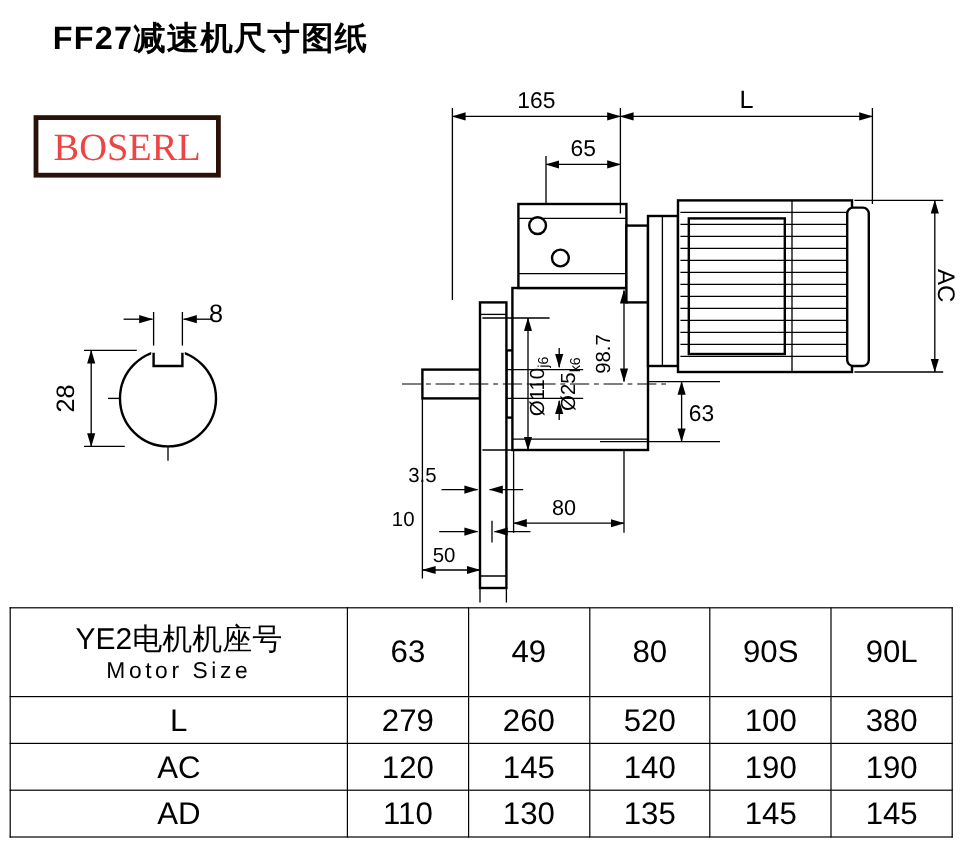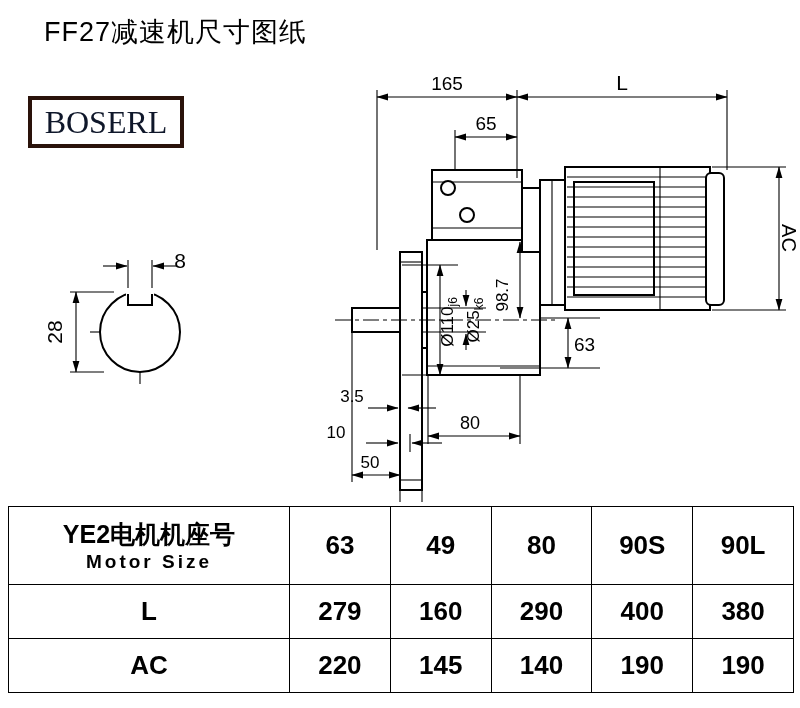--- a/index.html
+++ b/index.html
@@ -1,32 +1,32 @@
 <!DOCTYPE html>
 <html><head>
 <meta charset="utf-8">
 <style>
   html,body{margin:0;padding:0;background:#fff;}
   .page{position:relative;width:800px;height:708px;background:#fff;overflow:hidden;
         font-family:"Liberation Sans","DejaVu Sans",sans-serif;color:#000;}
-  .title{position:absolute;left:44px;top:14px;font-size:27px;font-weight:normal;letter-spacing:1px;}
+  .title{position:absolute;left:44px;top:14px;font-size:27px;font-weight:bold;letter-spacing:1px;}
   .brand-box{position:absolute;left:28px;top:96px;width:148px;height:44px;
              border:4px solid #2a120a;display:flex;align-items:center;justify-content:center;}
-  .brand-text{font-family:"Liberation Serif","DejaVu Serif",serif;font-size:32px;color:#0f172a;}
+  .brand-text{font-family:"Liberation Serif","DejaVu Serif",serif;font-size:32px;color:#ef4444;}
   .drawing{position:absolute;left:0;top:70px;}
   
   .o{fill:#fff;stroke:#000;stroke-width:2;}
   .t{stroke:#000;stroke-width:1.1;fill:none;}
   .d{stroke:#000;stroke-width:1.1;fill:none;}
   .cl{stroke:#000;stroke-width:1;fill:none;stroke-dasharray:16 4 4 4;}
   .lbl{font-family:"Liberation Sans","DejaVu Sans",sans-serif;fill:#000;}
   
   .spec-table{position:absolute;left:8px;top:506px;width:786px;border-collapse:collapse;
               table-layout:fixed;text-align:center;}
-  .spec-table td,.spec-table th{border:1.6px solid #000;font-weight:bold;padding:11px;}
+  .spec-table td,.spec-table th{border:1.6px solid #000;font-weight:normal;padding:0;}
   .spec-table .hd{height:74px;font-size:26px;}
   .spec-table .rw{height:39px;font-size:26px;}
   .spec-table col.c0{width:281px;}
   .motor-size-line{letter-spacing:3px;font-size:19px;}
   .cjk-line{font-size:25px;}
 </style>
 </head>
 <body>
 
 <div class="page">
@@ -171,29 +171,37 @@
       </th>
       <th>63</th>
       <th>49</th>
       <th>80</th>
       <th>90S</th>
       <th>90L</th>
     </tr>
     <tr class="rw">
       <td>L</td>
       <td>279</td>
-      <td>160</td>
-      <td>290</td>
-      <td>400</td>
+      <td>260</td>
+      <td>520</td>
+      <td>100</td>
       <td>380</td>
     </tr>
     <tr class="rw">
       <td>AC</td>
-      <td>220</td>
+      <td>120</td>
       <td>145</td>
       <td>140</td>
       <td>190</td>
       <td>190</td>
     </tr>
+    <tr class="rw">
+      <td>AD</td>
+      <td>110</td>
+      <td>130</td>
+      <td>135</td>
+      <td>145</td>
+      <td>145</td>
+    </tr>
   </tbody>
     </table>
 
 </div>
 
 </body></html>

